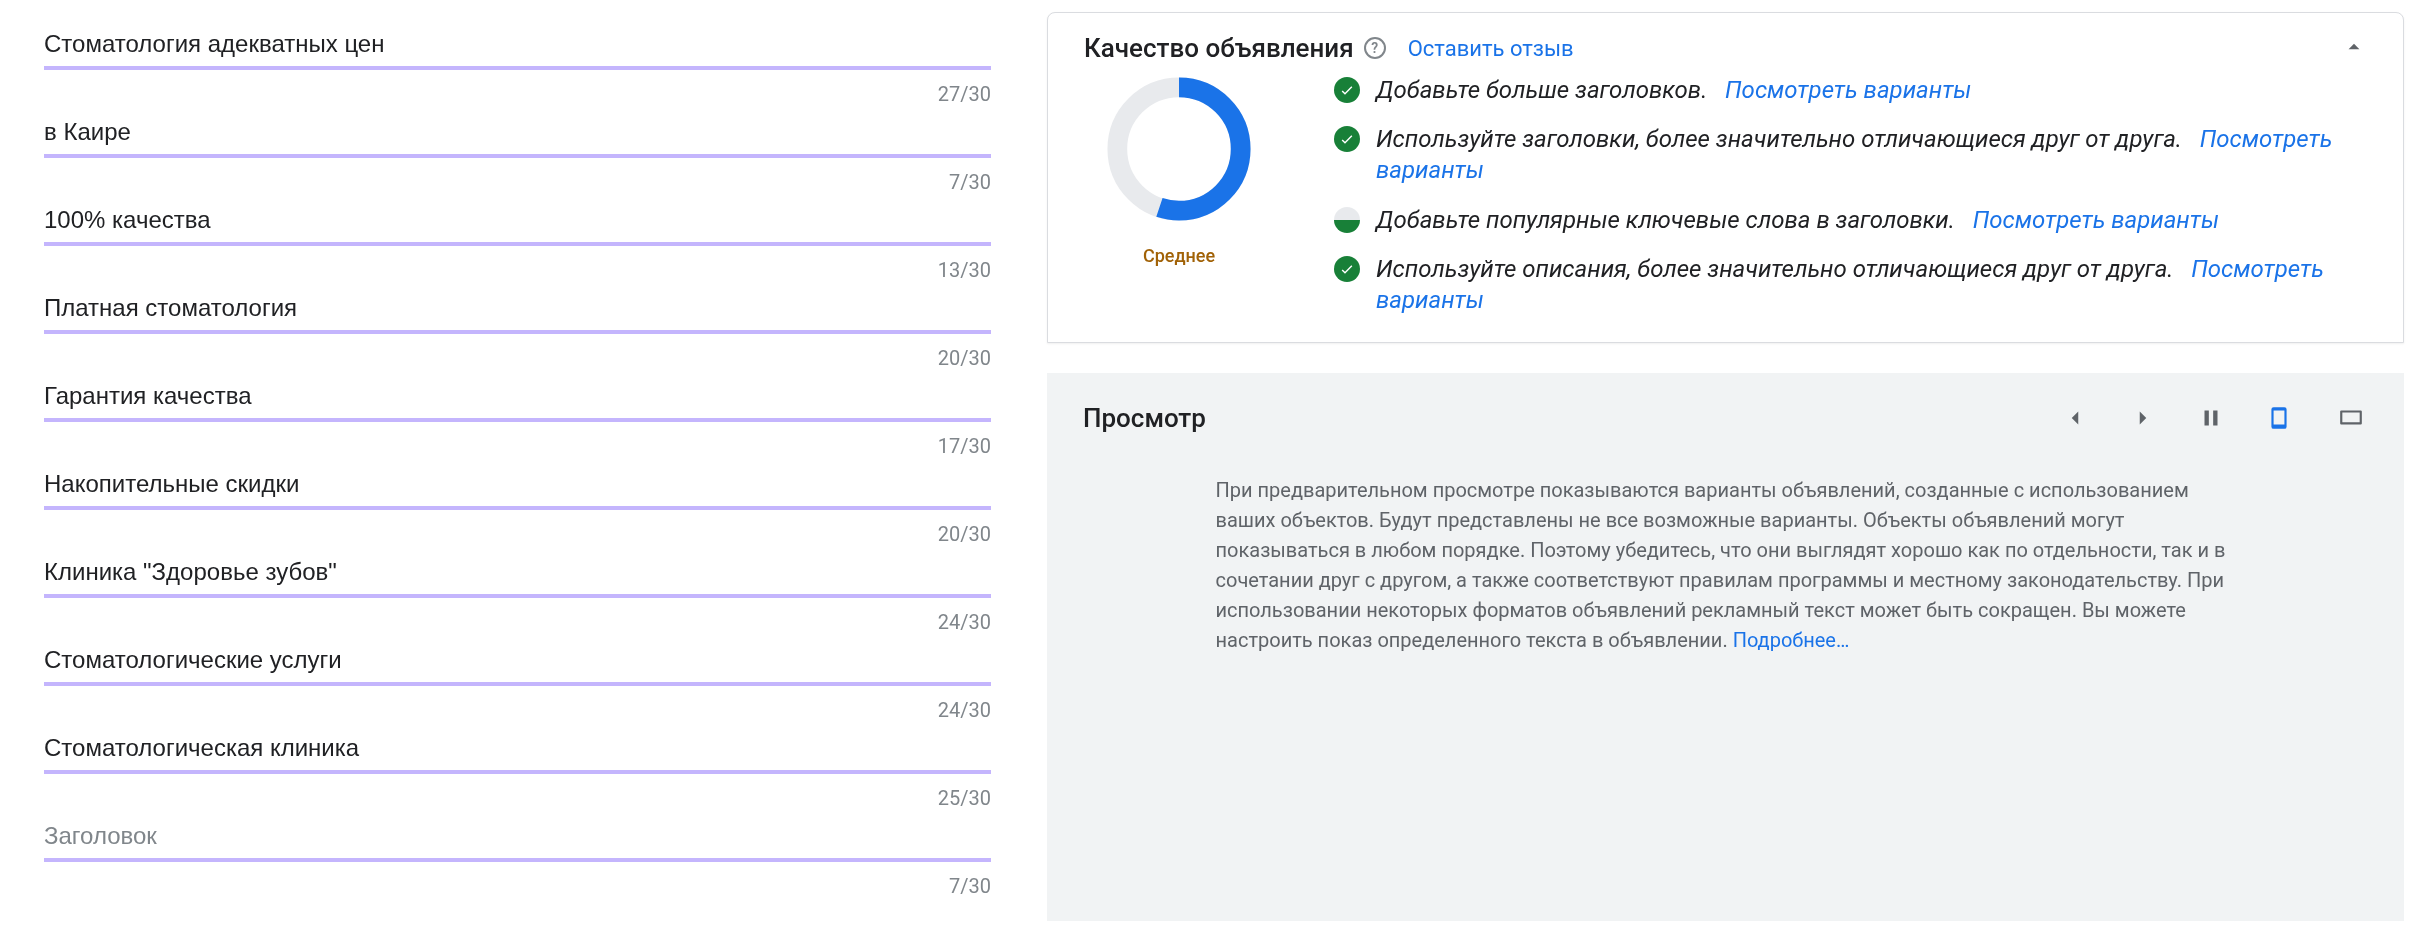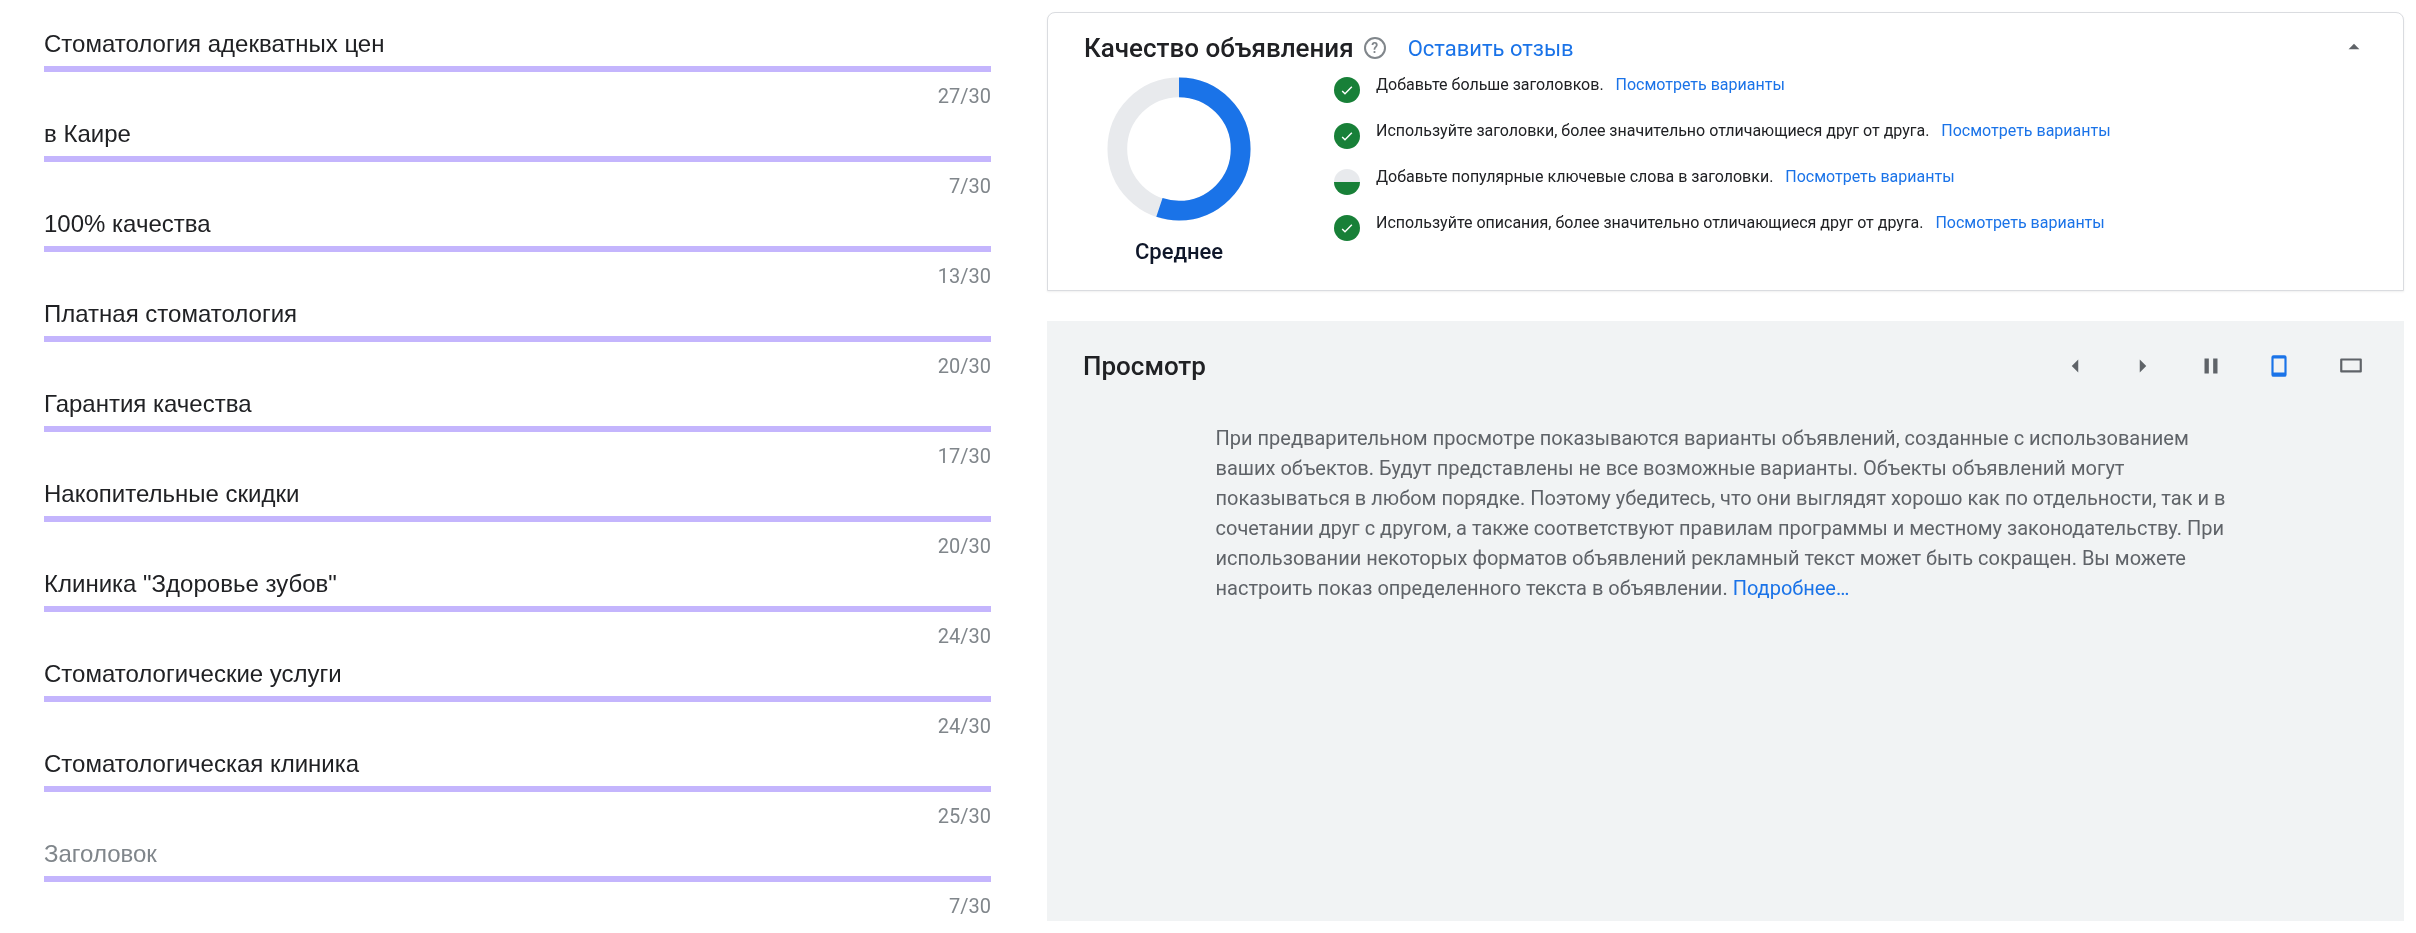--- a/index.html
+++ b/index.html
@@ -20,21 +20,21 @@
   }
   .right-col {
     flex: 1;
     display: flex;
     flex-direction: column;
     gap: 30px;
     padding: 12px;
   }
   
   .headline-row {
-    border-bottom: 6px solid #c4b5fd;
+    border-bottom: 4px solid #c4b5fd;
     padding: 30px 0 8px 0;
     position: relative;
   }
   .headline-row input {
     border: none;
     outline: none;
     font-size: 24px;
     width: 100%;
     color: #202124;
     background: transparent;
@@ -64,31 +64,31 @@
   .q-title { font-size: 26px; font-weight: 500; color: #202124; }
   .help-icon {
     width: 22px; height: 22px; border: 2px solid #80868b;
     border-radius: 50%; display:inline-flex; align-items:center;
     justify-content:center; color:#80868b; font-size:14px; font-weight:600;
   }
   .q-feedback { color:#1a73e8; font-size:22px; margin-left: 12px; cursor:pointer; }
   .q-collapse { margin-left:auto; color:#5f6368; cursor:pointer; }
   .q-body { display:flex; gap: 60px; align-items:flex-start; }
   .q-left { display:flex; flex-direction:column; align-items:center; gap:12px; width:190px; }
-  .q-label { font-size:22px; color:#0f172a; font-weight:500; margin-top:4px; }
+  .q-label { font-size:18px; color:#a16207; font-weight:500; margin-top:10px; }
   .q-right { flex:1; }
   .tip-row {
     display:flex; align-items:center; justify-content:space-between;
     border-bottom:1px solid #eceded; padding-bottom:20px; margin-bottom:20px;
   }
   .tip-text { font-size:22px; color:#202124; line-height:1.35; max-width: 760px; }
   .tip-nav { display:flex; gap:30px; color:#80868b; }
   .tip-nav .chev { cursor:pointer; }
   .rec-list { display:flex; flex-direction:column; gap:18px; }
-  .rec-item { display:flex; gap:16px; align-items:flex-start; font-size:16px; line-height:1.3; }
+  .rec-item { display:flex; gap:16px; align-items:flex-start; font-size:24px; line-height:1.3;font-style:italic; }
   .rec-text { color:#202124; }
   .rec-link { color:#1a73e8; cursor:pointer; }
   .check-circle {
     width:26px; height:26px; border-radius:50%; background:#188038;
     display:inline-flex; align-items:center; justify-content:center;
     flex-shrink:0; margin-top:2px;
   }
   .check-circle svg { width:16px; height:16px; fill:#fff; }
   .check-circle.half {
     background: linear-gradient(to bottom, #e8eaed 0 50%, #188038 50% 100%);

